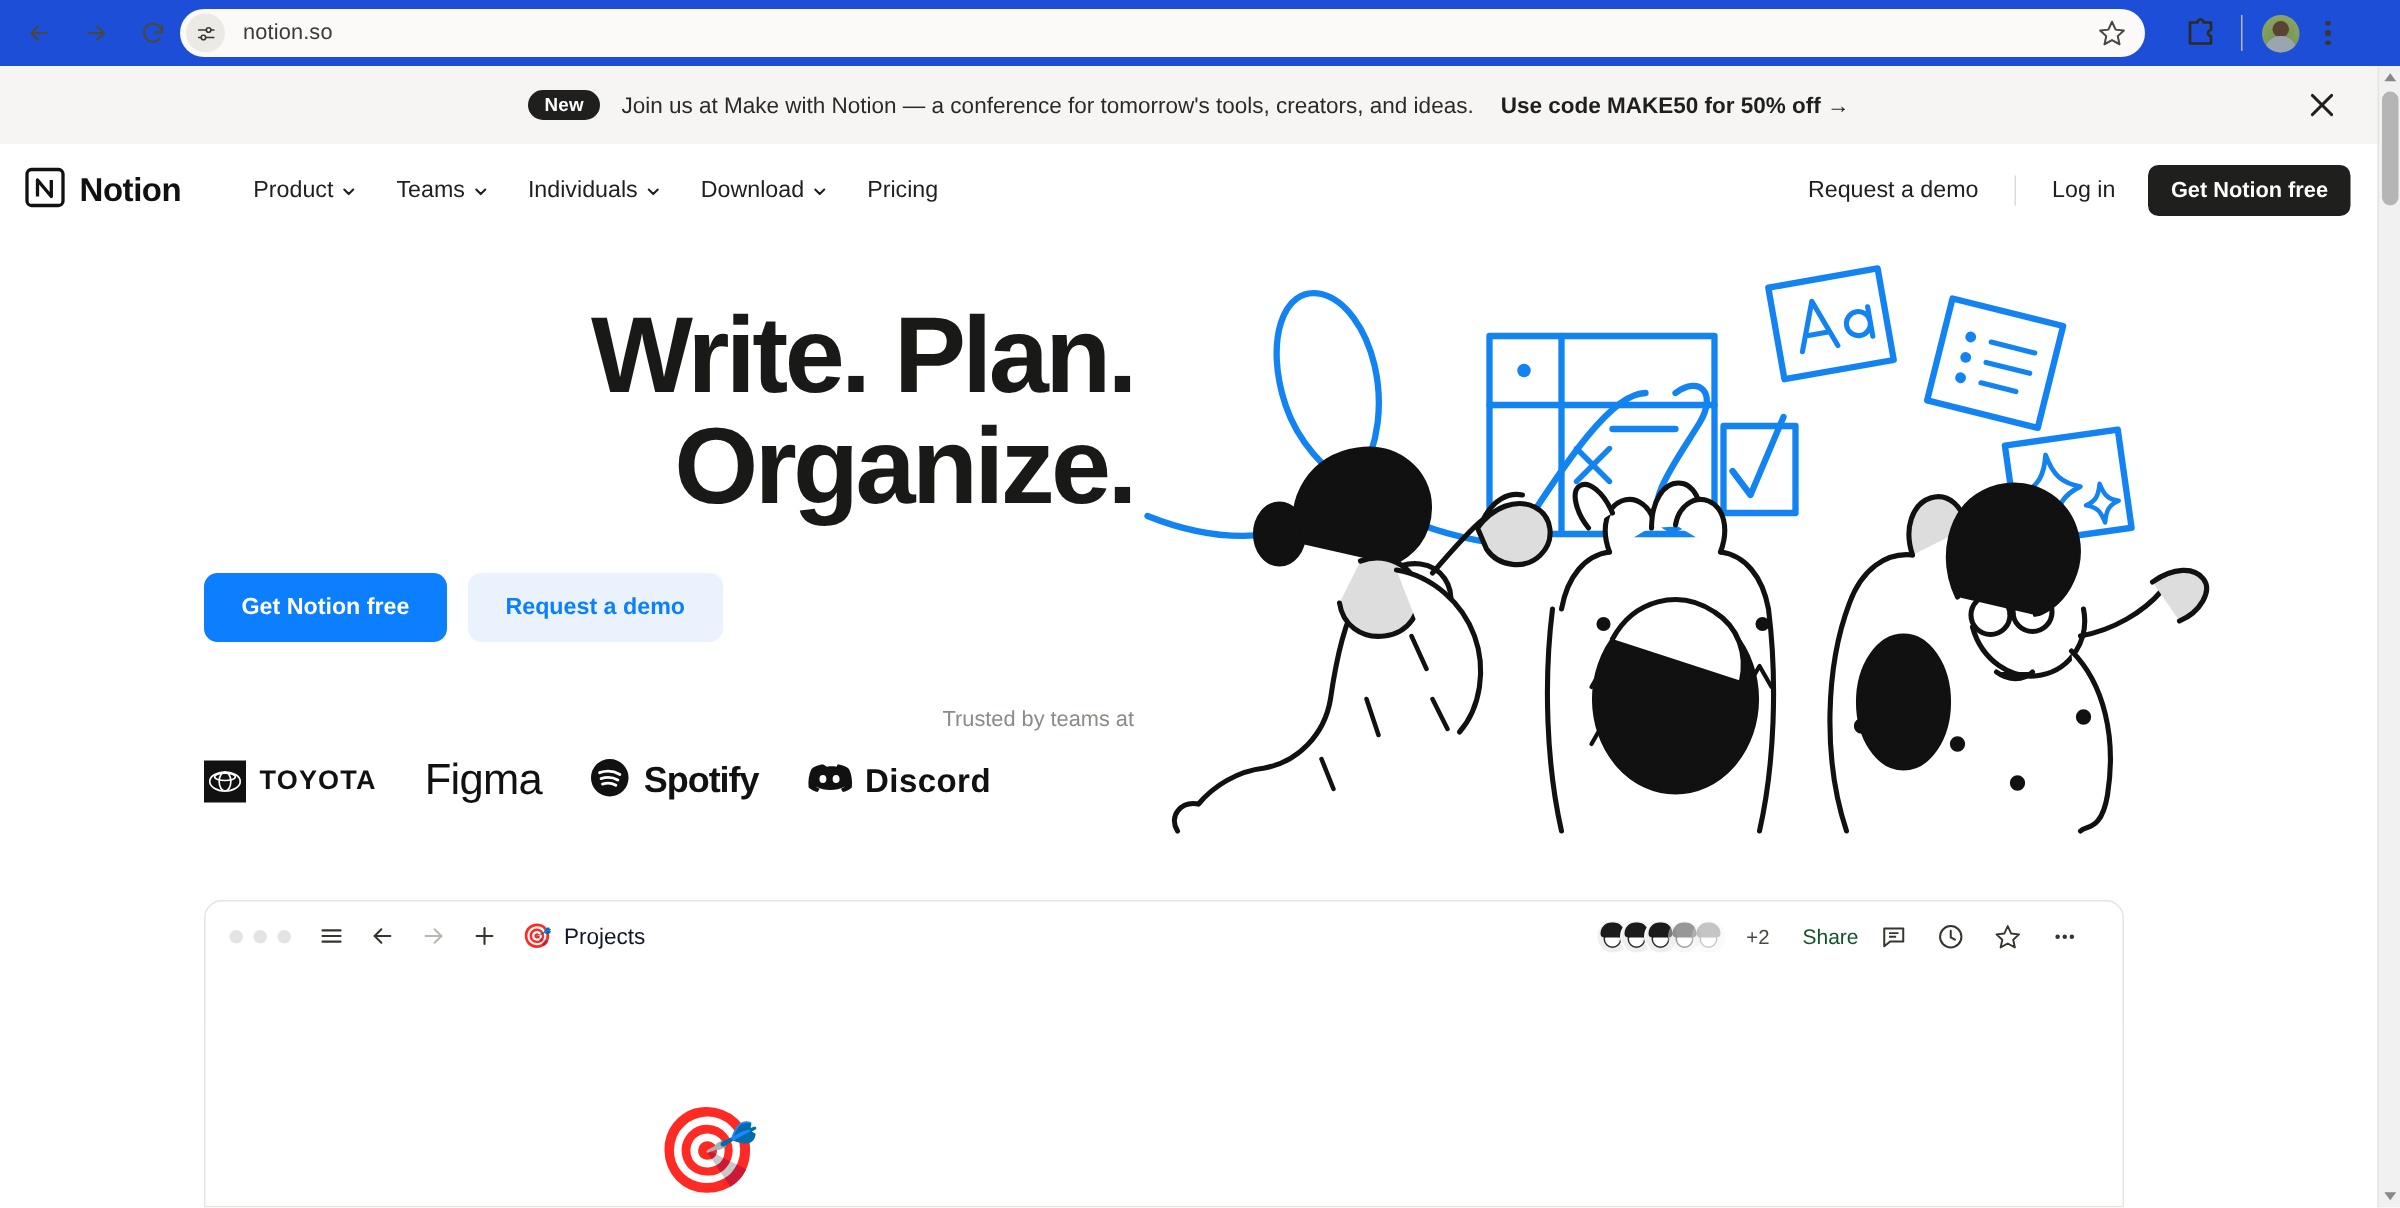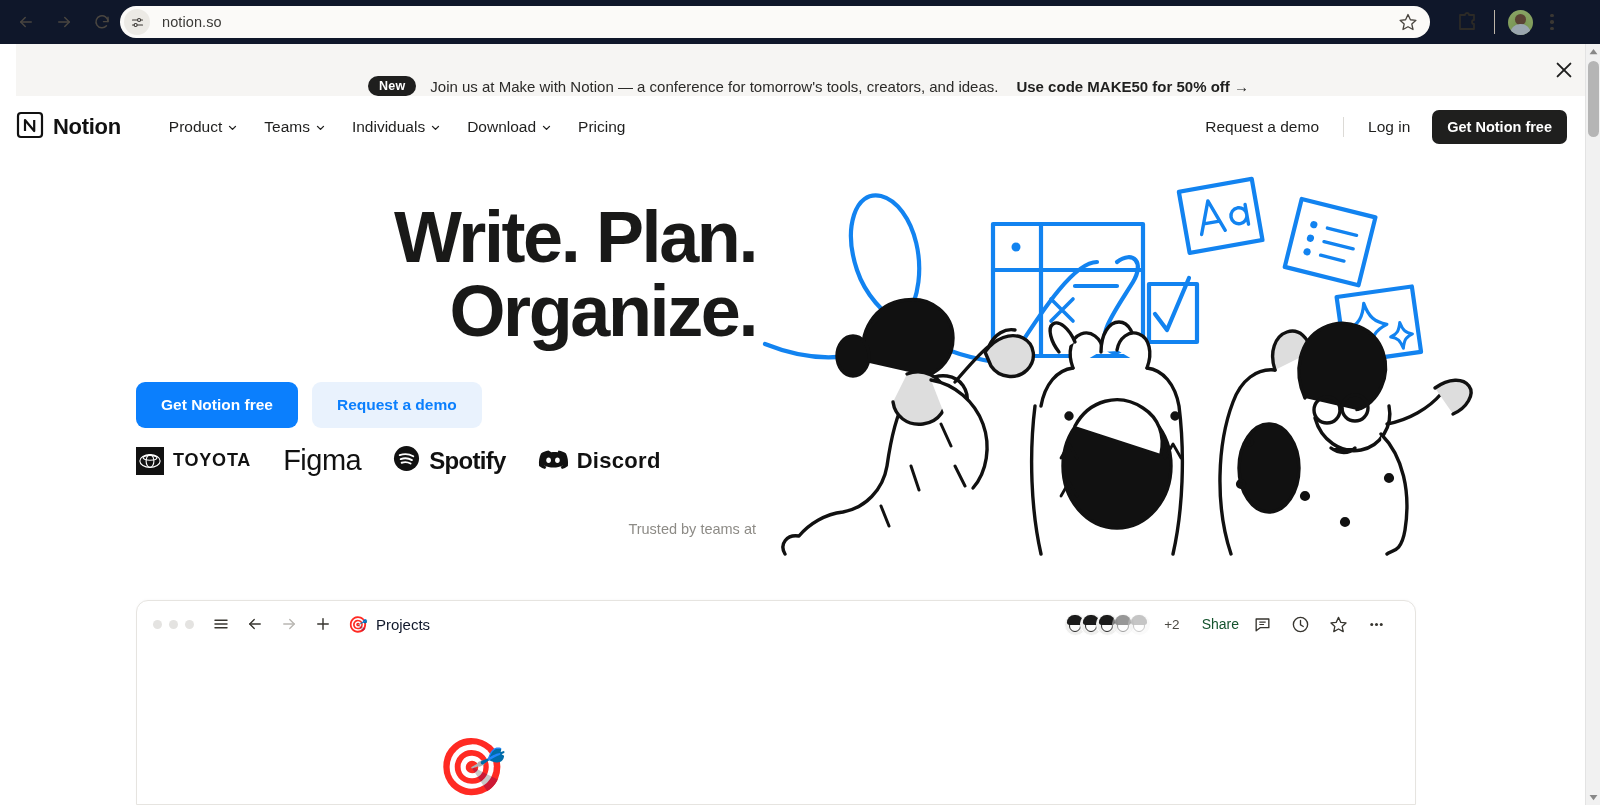--- a/index.html
+++ b/index.html
@@ -6,21 +6,21 @@
   html, body { width: 1600px; height: 805px; overflow: hidden; }
   body {
     font-family: "Liberation Sans", sans-serif;
     background: #ffffff;
     -webkit-font-smoothing: antialiased;
   }
 
   
   #browser-chrome {
     position: absolute; top: 0; left: 0; width: 1600px; height: 44px;
-    background: #0f172a;
+    background: #1d4ed8;
     display: flex; align-items: center;
   }
   .nav-btn {
     width: 32px; height: 32px; margin-left: 6px;
     display: flex; align-items: center; justify-content: center;
     border-radius: 50%; color: #4a4640; cursor: pointer;
   }
   .nav-btn:first-child { margin-left: 10px; }
   .nav-btn svg { display: block; }
 
@@ -76,21 +76,21 @@
   
   #page {
     position: absolute; top: 44px; left: 0; width: 1585px; height: 761px;
     background: #ffffff; overflow: hidden;
   }
 
   
   #promo-banner {
     position: relative; width: 1585px; height: 52px;
     background: #f6f5f3;
-    display: flex; align-items: flex-end; justify-content: center; margin-left: 16px;
+    display: flex; align-items: center; justify-content: center;
   }
   #promo-inner { display: flex; align-items: center; gap: 14px; }
   #promo-badge {
     background: #1f1f1e; color: #ffffff; font-size: 12.5px; font-weight: bold;
     padding: 3px 11px; border-radius: 11px; letter-spacing: .2px;
   }
   #promo-text { font-size: 15px; color: #2b2a28; }
   #promo-cta {
     font-size: 15px; color: #1f1f1e; font-weight: bold; margin-left: 4px;
     text-decoration: none; cursor: pointer;
@@ -341,20 +341,21 @@
       <h1 id="hero-title">
         <span>Write. Plan.</span><br>
         <span>Organize.</span>
       </h1>
 
       <div id="hero-actions">
         <div id="hero-cta-primary">Get Notion free</div>
         <div id="hero-cta-secondary">Request a demo</div>
       </div>
 
+      <div id="trusted-label">Trusted by teams at</div>
       <div id="logo-row">
         <div class="logo-wrap">
           <span class="toyota-mark">
             <svg width="22" height="16" viewBox="0 0 26 18" fill="none" stroke="#fff" stroke-width="1.3">
               <ellipse cx="13" cy="9" rx="12" ry="7.5"></ellipse>
                 <ellipse cx="13" cy="9" rx="4.6" ry="7.5"></ellipse>
                 <ellipse cx="13" cy="5.3" rx="8.2" ry="2.9"></ellipse>
             </svg>
           </span>
           <span class="logo-text">TOYOTA</span>
@@ -375,21 +376,20 @@
           <span>
             <svg width="30" height="22" viewBox="0 0 30 22">
               <path d="M10.5 2.5C7.5 3 4.6 4 3 5.6 1.3 9 .6 13.5 1.1 18c2 1.6 4 2.6 6 3l1.3-2.2c-1-.4-2-.9-2.8-1.5 3.2 1.7 6.6 2.3 9.9 2.3s6.7-.6 9.9-2.3c-.8.6-1.8 1.1-2.8 1.5L23.9 21c2-.4 4-1.4 6-3 .5-4.5-.2-9-1.9-12.4-1.6-1.6-4.5-2.6-7.5-3.1l-.8 1.7c-2-.4-4.4-.4-6.4 0z" fill="#111"></path>
               <ellipse cx="10.6" cy="12.3" rx="2.3" ry="2.7" fill="#fff"></ellipse>
               <ellipse cx="19.4" cy="12.3" rx="2.3" ry="2.7" fill="#fff"></ellipse>
             </svg>
           </span>
           <span class="discord-text">Discord</span>
         </div>
       </div>
-      <div id="trusted-label">Trusted by teams at</div>
     </div>
 
     <div id="hero-illustration">
       <svg viewBox="0 0 720 400" width="720" height="400" fill="none">
         <g stroke="#1283f0" stroke-width="4.2" stroke-linecap="round" stroke-linejoin="round">
           <path d="M20 178 C75 200 135 196 160 155 C190 106 168 38 136 30 C110 24 98 62 112 104 C128 152 186 186 250 196"></path>
           <rect x="248" y="58" width="150" height="132"></rect>
           <path d="M248 104 H398 M296 58 V190"></path>
           <circle cx="271" cy="81" r="4.5" fill="#1283f0" stroke="none"></circle>
           <path d="M306 155 l22 -22 M306 133 l22 22" stroke-width="3.6"></path>

